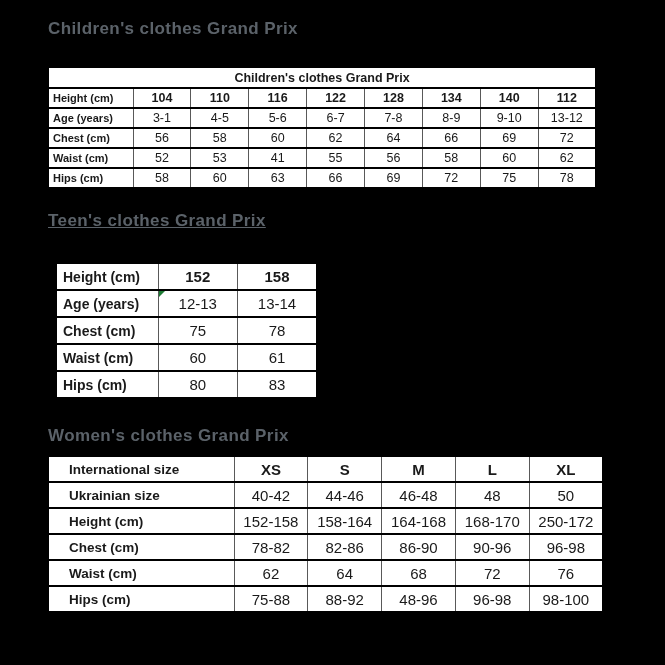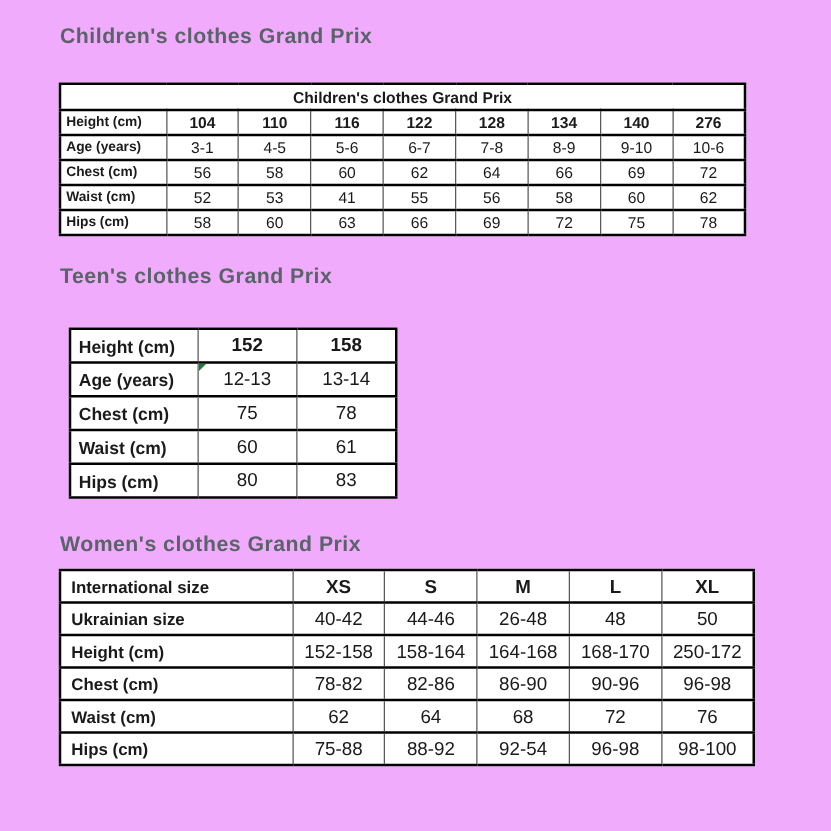--- a/index.html
+++ b/index.html
@@ -13,32 +13,32 @@
   html, body { background: #ffffff; }
   body {
     width: 665px; height: 665px;
     font-family: "Liberation Sans", sans-serif;
     position: relative;
     color: var(--text-color);
   }
   .page {
     position: absolute; left: 0; top: 0;
     width: 665px; height: 665px;
-    background: #f0abfc; overflow: hidden;
+    background: #000000; overflow: hidden;
   }
   .heading {
     position: absolute;
     font-weight: bold;
     font-size: 17px;
     letter-spacing: 0.4px;
     color: var(--heading-color);
     white-space: nowrap;
   }
   #h-children { left: 48px; top: 19px; }
-  #h-teen     { left: 48px; top: 211px; }
+  #h-teen     { left: 48px; top: 211px; text-decoration: underline; }
   #h-women    { left: 48px; top: 404px; margin-top: 22px; }
 
   table {
     position: absolute;
     border-collapse: collapse;
     table-layout: fixed;
     background: #ffffff;
     border: 2.5px solid var(--border-dark);
     color: var(--text-color);
   }
@@ -75,21 +75,21 @@
   #tbl-children td { height: 20px; }
   #tbl-children td.title-cell { height: 21px; font-size: 12.5px; }
   #tbl-children td.row-label { font-size: 11px; padding-left: 4px; }
 
   #tbl-teen { left: 55px; top: 262px; width: 263px; font-size: 15px; }
   #tbl-teen td { height: 27px; }
   #tbl-teen td.row-label { font-size: 14px; padding-left: 6px; }
 
   #tbl-women { left: 47px; top: 455px; width: 557px; font-size: 15px; }
   #tbl-women td { height: 26px; }
-  #tbl-women td.row-label { font-size: 13.5px; padding-left: 8px; }
+  #tbl-women td.row-label { font-size: 13.5px; padding-left: 20px; }
 </style>
 </head>
 <body>
 
 <div class="page">
 
   <div class="heading" id="h-children">Children's clothes Grand Prix</div>
 
   <table id="tbl-children">
     <colgroup>
@@ -109,32 +109,32 @@
         </tr>
         <tr>
           <td class="row-label">Height (cm)</td>
           <td class="value bold">104</td>
           <td class="value bold">110</td>
           <td class="value bold">116</td>
           <td class="value bold">122</td>
           <td class="value bold">128</td>
           <td class="value bold">134</td>
           <td class="value bold">140</td>
-          <td class="value bold">276</td>
+          <td class="value bold">112</td>
         </tr>
         <tr>
           <td class="row-label">Age (years)</td>
           <td class="value">3-1</td>
           <td class="value">4-5</td>
           <td class="value">5-6</td>
           <td class="value">6-7</td>
           <td class="value">7-8</td>
           <td class="value">8-9</td>
           <td class="value">9-10</td>
-          <td class="value">10-6</td>
+          <td class="value">13-12</td>
         </tr>
         <tr>
           <td class="row-label">Chest (cm)</td>
           <td class="value">56</td>
           <td class="value">58</td>
           <td class="value">60</td>
           <td class="value">62</td>
           <td class="value">64</td>
           <td class="value">66</td>
           <td class="value">69</td>
@@ -219,21 +219,21 @@
           <td class="value bold">XS</td>
           <td class="value bold">S</td>
           <td class="value bold">M</td>
           <td class="value bold">L</td>
           <td class="value bold">XL</td>
         </tr>
         <tr>
           <td class="row-label">Ukrainian size</td>
           <td class="value">40-42</td>
           <td class="value">44-46</td>
-          <td class="value">26-48</td>
+          <td class="value">46-48</td>
           <td class="value">48</td>
           <td class="value">50</td>
         </tr>
         <tr>
           <td class="row-label">Height (cm)</td>
           <td class="value">152-158</td>
           <td class="value">158-164</td>
           <td class="value">164-168</td>
           <td class="value">168-170</td>
           <td class="value">250-172</td>
@@ -251,20 +251,20 @@
           <td class="value">62</td>
           <td class="value">64</td>
           <td class="value">68</td>
           <td class="value">72</td>
           <td class="value">76</td>
         </tr>
         <tr>
           <td class="row-label">Hips (cm)</td>
           <td class="value">75-88</td>
           <td class="value">88-92</td>
-          <td class="value">92-54</td>
+          <td class="value">48-96</td>
           <td class="value">96-98</td>
           <td class="value">98-100</td>
         </tr>
       </tbody>
   </table>
 
 </div>
 
 </body></html>

